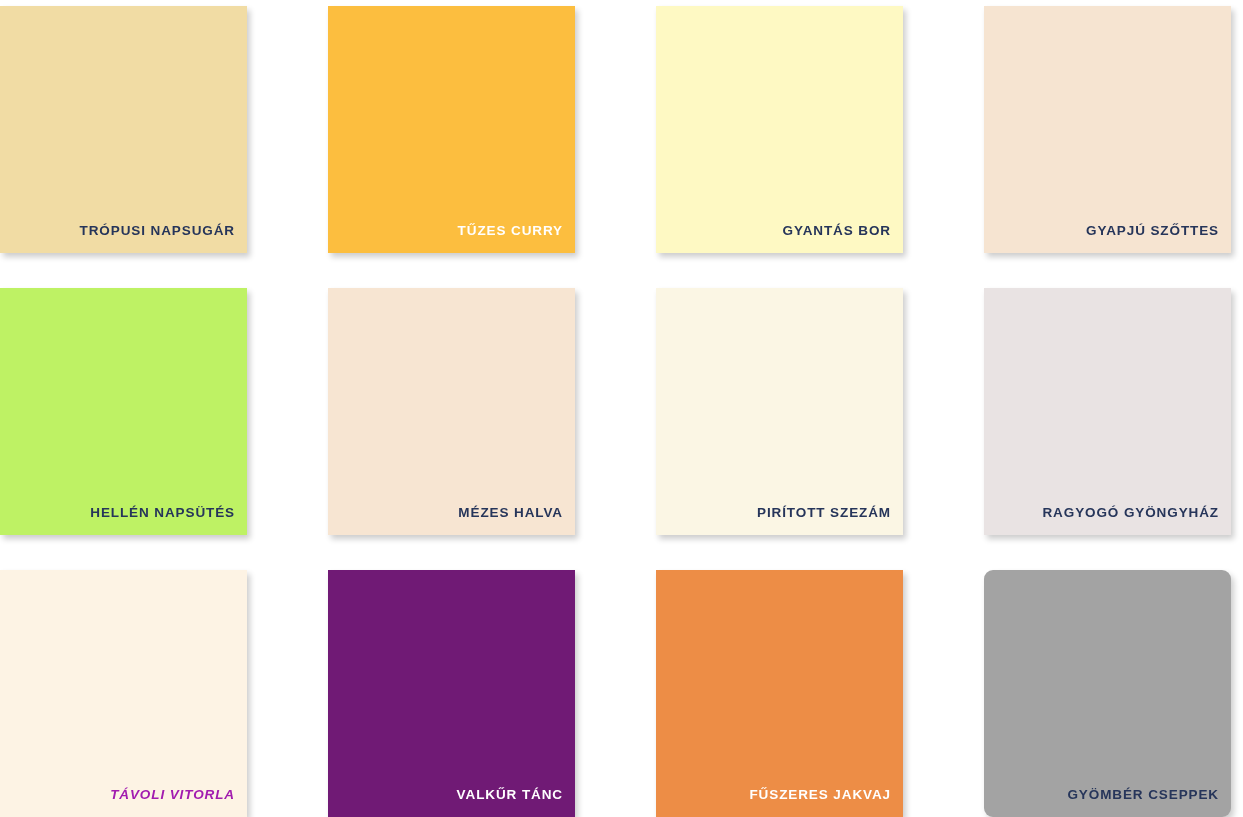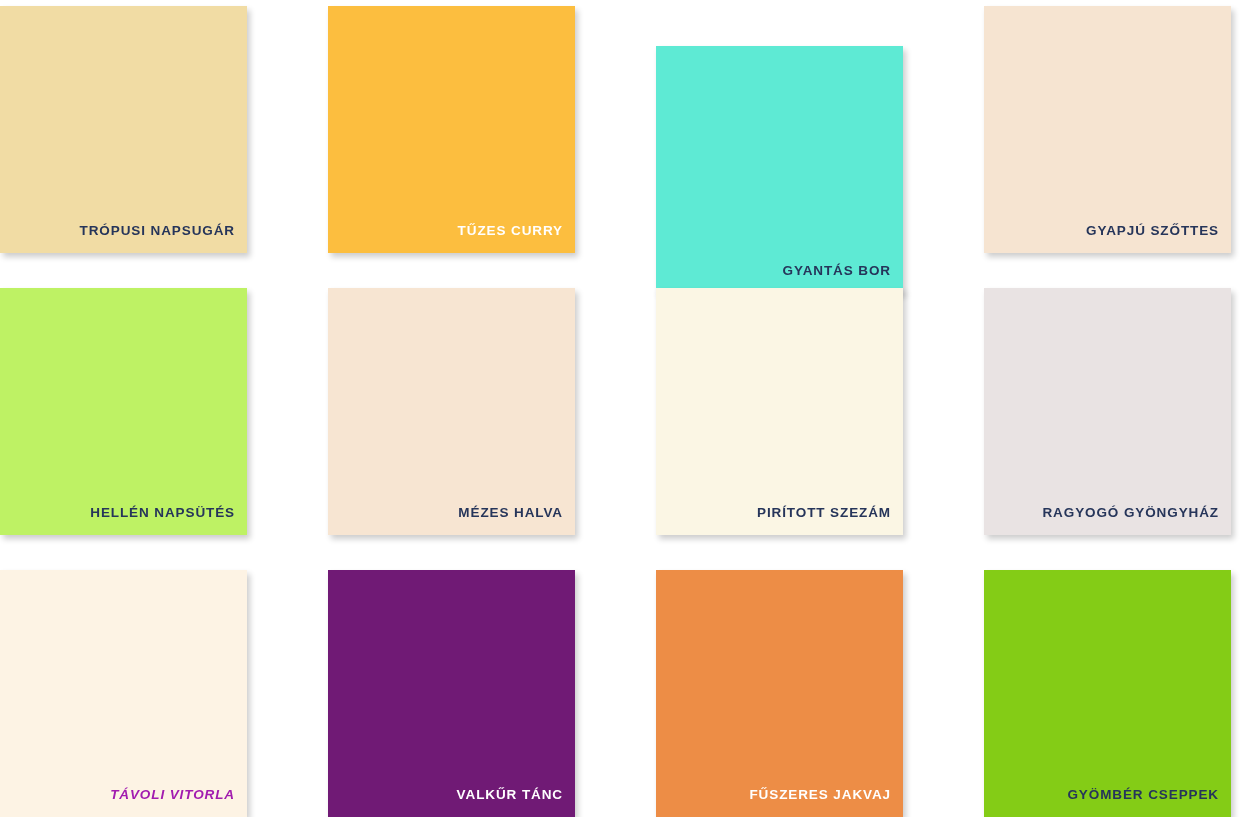--- a/index.html
+++ b/index.html
@@ -57,21 +57,21 @@
 </head>
 <body>
 
 <main id="palette-grid">
     <div class="swatch" style="background-image: ; background-position-x: ; background-position-y: ; background-size: ; background-repeat: ; background-attachment: ; background-origin: ; background-clip: ; background-color: rgb(241, 220, 164); --c: #f1dca4;">
       <span class="swatch-label" style="color: rgb(38, 53, 90);">TRÓPUSI NAPSUGÁR</span>
     </div>
     <div class="swatch" style="background-image: ; background-position-x: ; background-position-y: ; background-size: ; background-repeat: ; background-attachment: ; background-origin: ; background-clip: ; background-color: rgb(252, 190, 63); --c: #fcbe3f;">
       <span class="swatch-label" style="color: rgb(255, 255, 255);">TŰZES CURRY</span>
     </div>
-    <div class="swatch" style="background-image: ; background-position-x: ; background-position-y: ; background-size: ; background-repeat: ; background-attachment: ; background-origin: ; background-clip: ; background-color: #5eead4; margin-top: 40px; --c: #fdebd4;">
+    <div class="swatch" style="background-image: ; background-position-x: ; background-position-y: ; background-size: ; background-repeat: ; background-attachment: ; background-origin: ; background-clip: ; background-color: #fef9c3; --c: #fdebd4;">
       <span class="swatch-label" style="color: rgb(38, 53, 90);">GYANTÁS BOR</span>
     </div>
     <div class="swatch" style="background-image: ; background-position-x: ; background-position-y: ; background-size: ; background-repeat: ; background-attachment: ; background-origin: ; background-clip: ; background-color: rgb(246, 228, 209); --c: #f6e4d1;">
       <span class="swatch-label" style="color: rgb(38, 53, 90);">GYAPJÚ SZŐTTES</span>
     </div>
     <div class="swatch" style="background-image: ; background-position-x: ; background-position-y: ; background-size: ; background-repeat: ; background-attachment: ; background-origin: ; background-clip: ; background-color: #bef264; --c: #ecdfc3;">
       <span class="swatch-label" style="color: rgb(38, 53, 90);">HELLÉN NAPSÜTÉS</span>
     </div>
     <div class="swatch" style="background-image: ; background-position-x: ; background-position-y: ; background-size: ; background-repeat: ; background-attachment: ; background-origin: ; background-clip: ; background-color: rgb(247, 229, 210); --c: #f7e5d2;">
       <span class="swatch-label" style="color: rgb(38, 53, 90);">MÉZES HALVA</span>
@@ -84,16 +84,16 @@
     </div>
     <div class="swatch" style="background-image: ; background-position-x: ; background-position-y: ; background-size: ; background-repeat: ; background-attachment: ; background-origin: ; background-clip: ; background-color: rgb(253, 243, 228); --c: #fdf3e4;">
       <span class="swatch-label" style="color: #a21caf; font-style: italic;">TÁVOLI VITORLA</span>
     </div>
     <div class="swatch" style="background-image: ; background-position-x: ; background-position-y: ; background-size: ; background-repeat: ; background-attachment: ; background-origin: ; background-clip: ; background-color: #701a75; justify-content: flex-end; --c: #3b3f46;">
       <span class="swatch-label" style="color: rgb(255, 255, 255);">VALKŰR TÁNC</span>
     </div>
     <div class="swatch" style="background-image: ; background-position-x: ; background-position-y: ; background-size: ; background-repeat: ; background-attachment: ; background-origin: ; background-clip: ; background-color: rgb(237, 141, 70); --c: #ed8d46;">
       <span class="swatch-label" style="color: rgb(255, 255, 255);">FŰSZERES JAKVAJ</span>
     </div>
-    <div class="swatch" style="background-image: ; background-position-x: ; background-position-y: ; background-size: ; background-repeat: ; background-attachment: ; background-origin: ; background-clip: ; background-color: #84cc16; --c: #f6cfa3;">
+    <div class="swatch" style="background-image: ; background-position-x: ; background-position-y: ; background-size: ; background-repeat: ; background-attachment: ; background-origin: ; background-clip: ; background-color: #a3a3a3; border-radius: 9px; --c: #f6cfa3;">
       <span class="swatch-label" style="color: rgb(38, 53, 90);">GYÖMBÉR CSEPPEK</span>
     </div>
   </main>
 
 </body></html>

